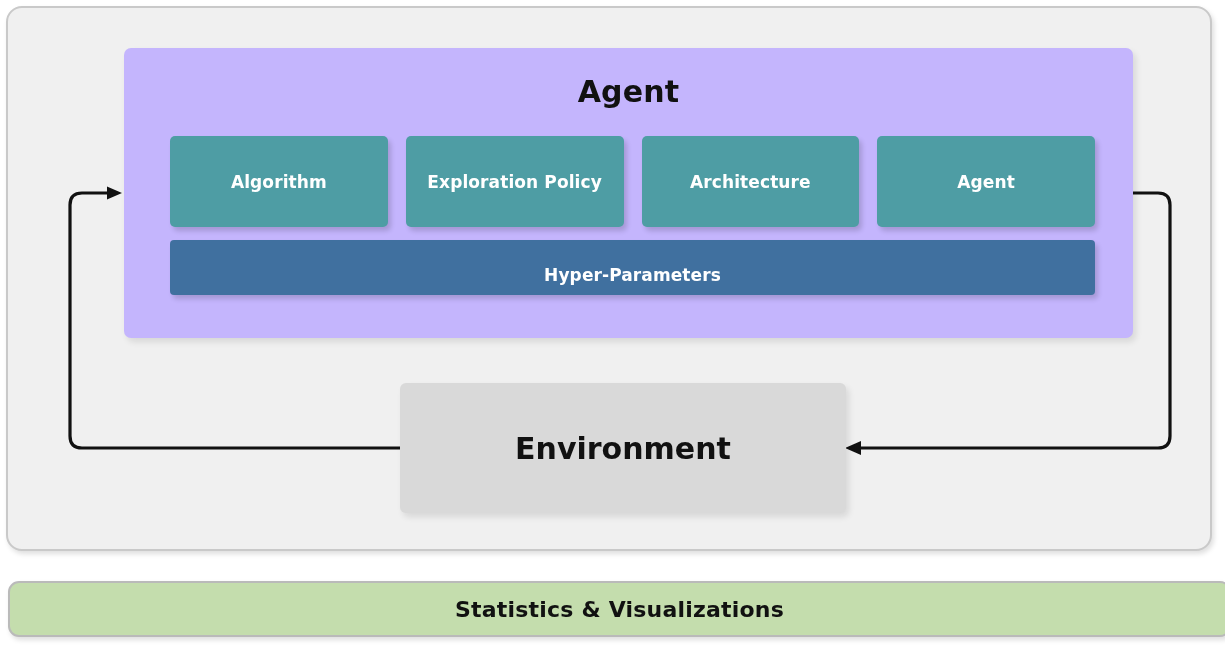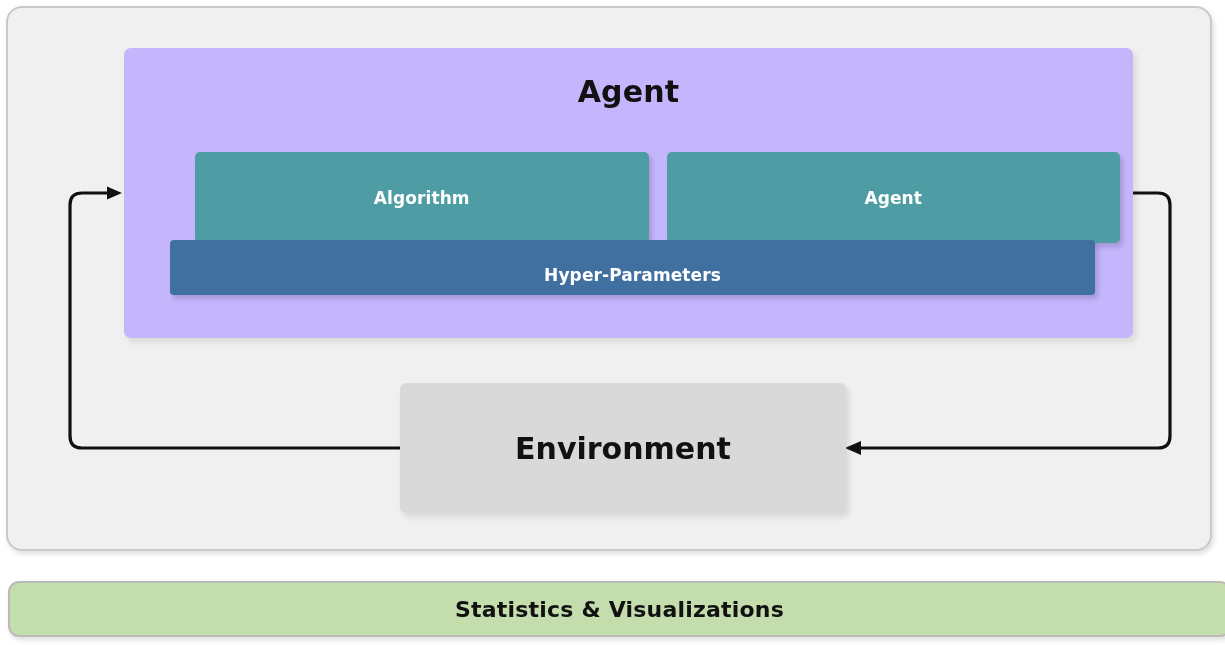--- a/index.html
+++ b/index.html
@@ -61,26 +61,25 @@
     font-size: 30px;
     font-weight: bold;
     color: #111111;
     letter-spacing: 0.2px;
   }
 
   
   .component-row {
     position: absolute;
     left: 46px;
-    top: 104px;
+    top: 88px;
     width: 925px;
     height: 91px;
     display: flex;
     gap: 18px;
-    margin-left: 25px;
   }
   .component-box {
     flex: 1 1 0;
     background: #4e9da4;
     border-radius: 5px;
     display: flex;
     align-items: center;
     justify-content: center;
     box-shadow: 3px 4px 5px rgba(0,0,0,0.16);
   }
@@ -172,20 +171,26 @@
 </svg>
 
 <div class="agent-panel">
   <div class="agent-title">Agent</div>
 
   <div class="component-row">
     <div class="component-box">
       <span>Algorithm</span>
     </div>
     <div class="component-box">
+      <span>Exploration Policy</span>
+    </div>
+    <div class="component-box">
+      <span>Architecture</span>
+    </div>
+    <div class="component-box">
       <span>Agent</span>
     </div>
   </div>
 
   <div class="hyper-bar">
     <span>Hyper-Parameters</span>
   </div>
 </div>
 
 <div class="environment-box">

